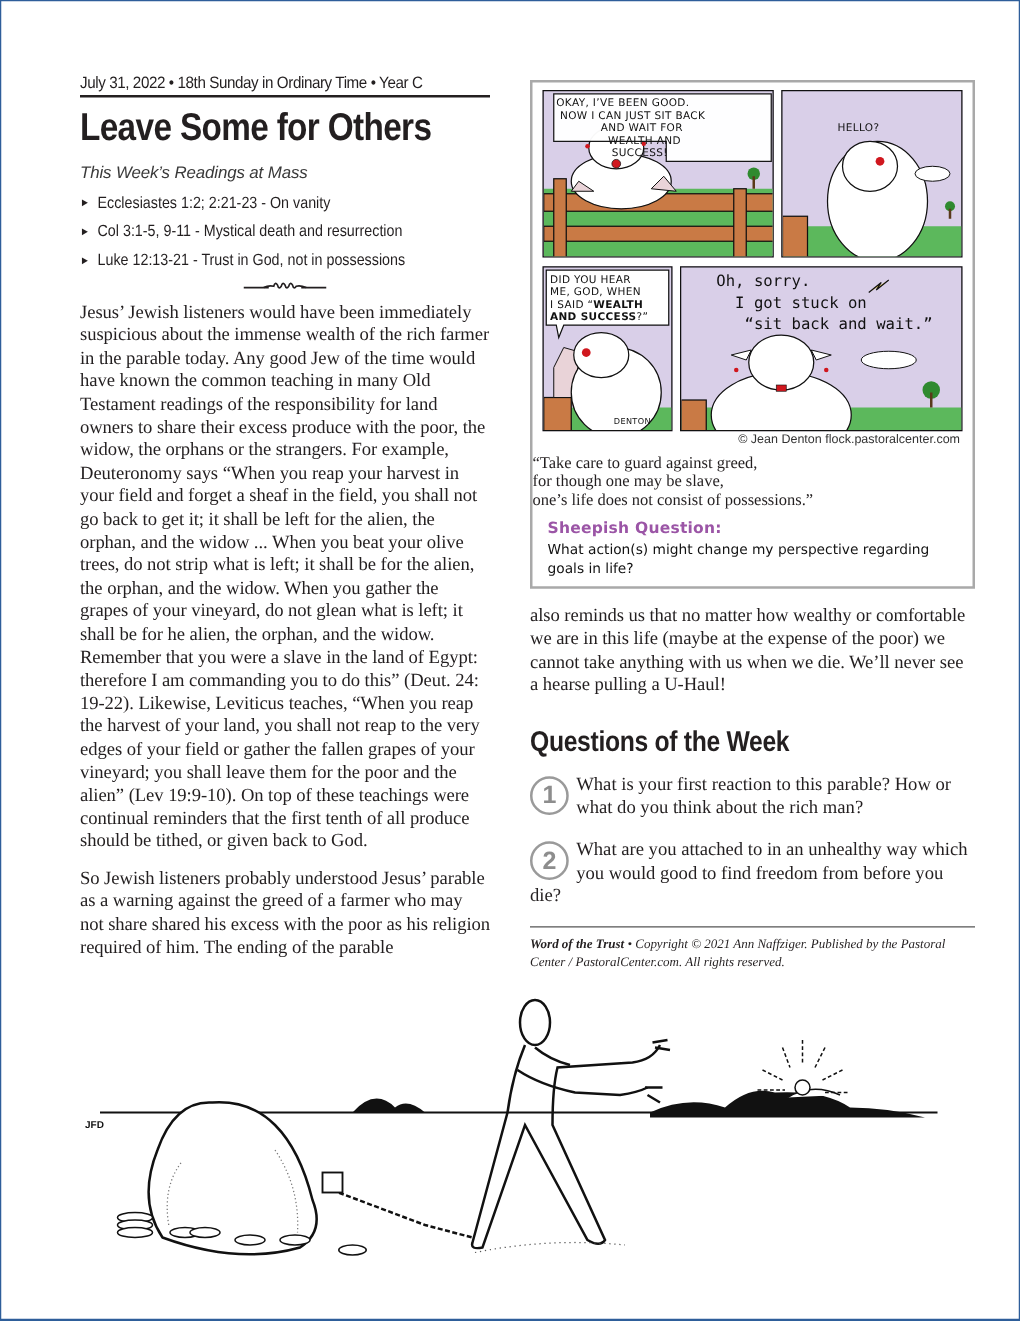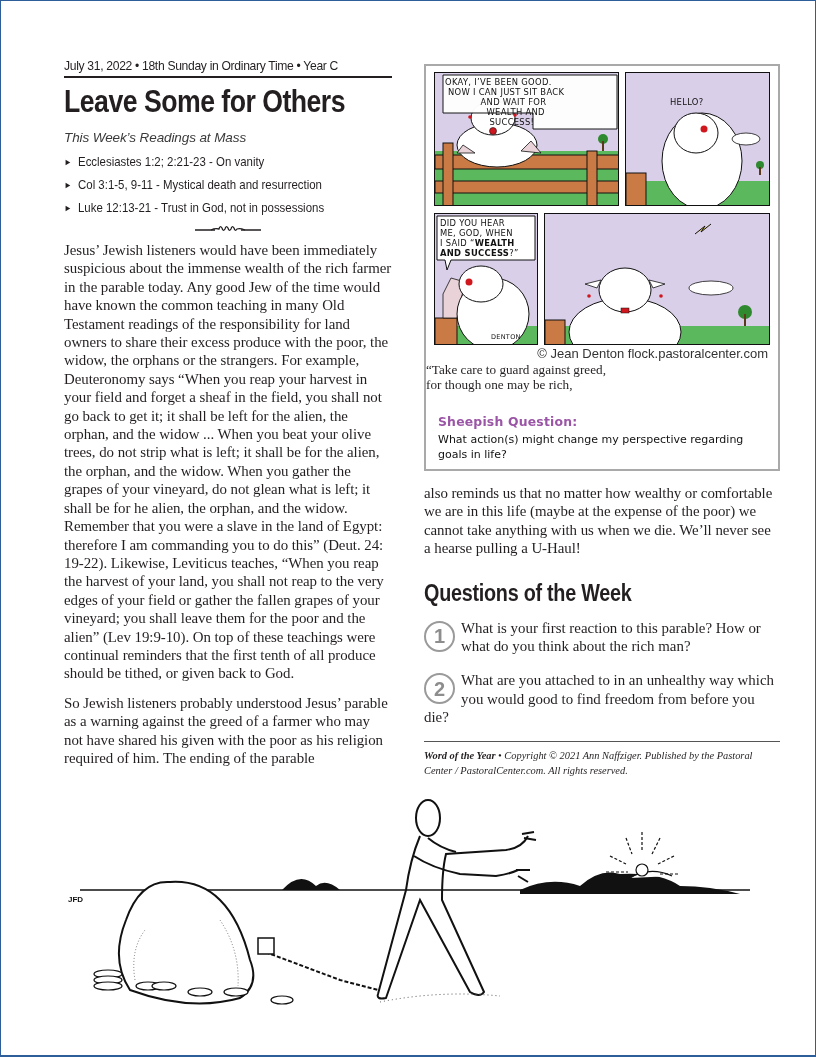--- a/index.html
+++ b/index.html
@@ -58,21 +58,21 @@
       position: absolute; font-family: "DejaVu Sans", sans-serif; font-size: 8.4px;
       line-height: 10px; color: #111; letter-spacing: 0.3px; text-transform: uppercase;
       white-space: pre; z-index: 3;
     }
     .hand-text {
       position: absolute; font-family: "DejaVu Sans Mono", monospace; font-size: 12.5px;
       line-height: 17px; color: #111; white-space: pre; z-index: 3;
     }
     .credit {
       position: absolute; right: 10px; top: 280px; font-family: "Liberation Sans", sans-serif;
-      font-size: 13px; color: #333; white-space: nowrap;
+      font-size: 10px; color: #333; white-space: nowrap;
     }
     .quote {
       position: absolute; left: 0; width: 352px; top: 296px; text-align: left;
       font-family: "Liberation Serif", "DejaVu Serif", serif; font-size: 13.2px; line-height: 15px;
       color: #231f20;
     }
     .sheepish-title {
       position: absolute; left: 12px; top: 348px; font-family: "DejaVu Sans", sans-serif;
       font-weight: 700; font-size: 12.4px; color: #9b55a6; letter-spacing: 0.2px;
     }
@@ -123,21 +123,21 @@
 
   <div class="ornament">
     <svg width="70" height="12" viewBox="0 0 70 12">
       <path d="M2 7 L22 7 M48 7 L68 7" stroke="#231f20" stroke-width="1.4" fill="none"></path>
       <path d="M18 7 Q22 5 26 6 Q27 2 29 5 Q30 9 32 6 Q33 2 35 5 Q36 9 38 6 Q39 2 41 5 Q42 9 44 6 Q47 5 52 7" stroke="#231f20" stroke-width="1.3" fill="none"></path>
     </svg>
   </div>
 
   <div class="body-text">
     <p class="p1">Jesus’ Jewish listeners would have been immediately suspicious about the immense wealth of the rich farmer in the parable today. Any good Jew of the time would have known the common teaching in many Old Testament readings of the responsibility for land owners to share their excess produce with the poor, the widow, the orphans or the strangers. For example, Deuteronomy says “When you reap your harvest in your field and forget a sheaf in the field, you shall not go back to get it; it shall be left for the alien, the orphan, and the widow ... When you beat your olive trees, do not strip what is left; it shall be for the alien, the orphan, and the widow. When you gather the grapes of your vineyard, do not glean what is left; it shall be for he alien, the orphan, and the widow. Remember that you were a slave in the land of Egypt: therefore I am commanding you to do this” (Deut. 24: 19-22). Likewise, Leviticus teaches, “When you reap the harvest of your land, you shall not reap to the very edges of your field or gather the fallen grapes of your vineyard; you shall leave them for the poor and the alien” (Lev 19:9-10). On top of these teachings were continual reminders that the first tenth of all produce should be tithed, or given back to God.</p>
-    <p>So Jewish listeners probably understood Jesus’ parable as a warning against the greed of a farmer who may not have shared his given with the poor as his religion required of him. The ending of the parable</p>
+    <p>So Jewish listeners probably understood Jesus’ parable as a warning against the greed of a farmer who may not share shared his excess with the poor as his religion required of him. The ending of the parable</p>
   </div>
 </div>
 
 <div class="cartoon-box">
   <div class="strip">
 
     <div class="panel" style="left:0;top:0;width:185px;height:134px;">
       <svg width="185" height="134" viewBox="0 0 185 134">
         <rect x="0" y="78" width="185" height="56" fill="#5cb85c"></rect>
         <rect x="0" y="82" width="185" height="14" fill="#c97a45" stroke="#111" stroke-width="1"></rect>
@@ -201,28 +201,32 @@
         <ellipse cx="80" cy="76" rx="26" ry="22" fill="#fff" stroke="#111" stroke-width="1"></ellipse>
         <path d="M56 66 L40 70 L52 74 Z M104 66 L120 70 L108 74 Z" fill="#fff" stroke="#111" stroke-width="0.8"></path>
         <circle cx="44" cy="82" r="1.8" fill="#d0171e"></circle>
         <circle cx="116" cy="82" r="1.8" fill="#d0171e"></circle>
         <rect x="76" y="94" width="8" height="5" fill="#d0171e" stroke="#111" stroke-width="0.5"></rect>
         <ellipse cx="166" cy="74" rx="22" ry="7" fill="#fff" stroke="#111" stroke-width="0.8"></ellipse>
         <circle cx="200" cy="98" r="7" fill="#2f8a2f"></circle>
         <rect x="199" y="100" width="2" height="12" fill="#5a3a1a"></rect>
         <path d="M150 20 L160 12 L156 18 L166 10" stroke="#111" stroke-width="1" fill="#f1d13a"></path>
       </svg>
+      <div class="hand-text" style="left:28px;top:2px;">Oh, sorry.
+  I got stuck on
+   “sit back and wait.”</div>
     </div>
   </div>
 
   <div class="credit">© Jean Denton  flock.pastoralcenter.com</div>
 
   <div class="quote">
     <div>“Take care to guard against greed,</div>
-    <div>for though one may be rich,</div>
+    <div>for though one may be slave,</div>
+    <div>one’s life does not consist of possessions.”</div>
   </div>
 
   <div class="sheepish-title">Sheepish Question:</div>
   <div class="sheepish-q">What action(s) might change my perspective regarding goals in life?</div>
 </div>
 
 <div class="right-col">
   <div class="body-text">
     <p>also reminds us that no matter how wealthy or comfortable we are in this life (maybe at the expense of the poor) we cannot take anything with us when we die. We’ll never see a hearse pulling a U-Haul!</p>
   </div>
@@ -232,21 +236,21 @@
   <div class="question">
     <span class="qnum">1</span>
     <span class="qtext">What is your first reaction to this parable? How or what do you think about the rich man?</span>
   </div>
   <div class="question" style="margin-top:16px;">
     <span class="qnum">2</span>
     <span class="qtext">What are you attached to in an unhealthy way which you would good to find freedom from before you die?</span>
   </div>
 
   <div class="footer-rule"></div>
-  <div class="footer-text"><b>Word of the Year</b><span> • Copyright © 2021 Ann Naffziger. Published by the Pastoral Center / PastoralCenter.com. All rights reserved.</span></div>
+  <div class="footer-text"><b>Word of the Trust</b><span> • Copyright © 2021 Ann Naffziger. Published by the Pastoral Center / PastoralCenter.com. All rights reserved.</span></div>
 </div>
 
 <div class="illustration">
   <svg width="700" height="230" viewBox="0 0 700 230">
 
     <path d="M20 100 L690 100" stroke="#111" stroke-width="1.5"></path>
 
     <path d="M222 100 Q240 80 256 96 Q266 88 280 100 Z" fill="#111"></path>
     <path d="M460 100 Q490 86 520 96 Q540 78 560 84 Q600 82 620 96 Q650 96 680 104 L460 104 Z" fill="#111"></path>
     <path d="M570 88 Q590 76 612 86" fill="#fff" stroke="#111" stroke-width="1.2"></path>

